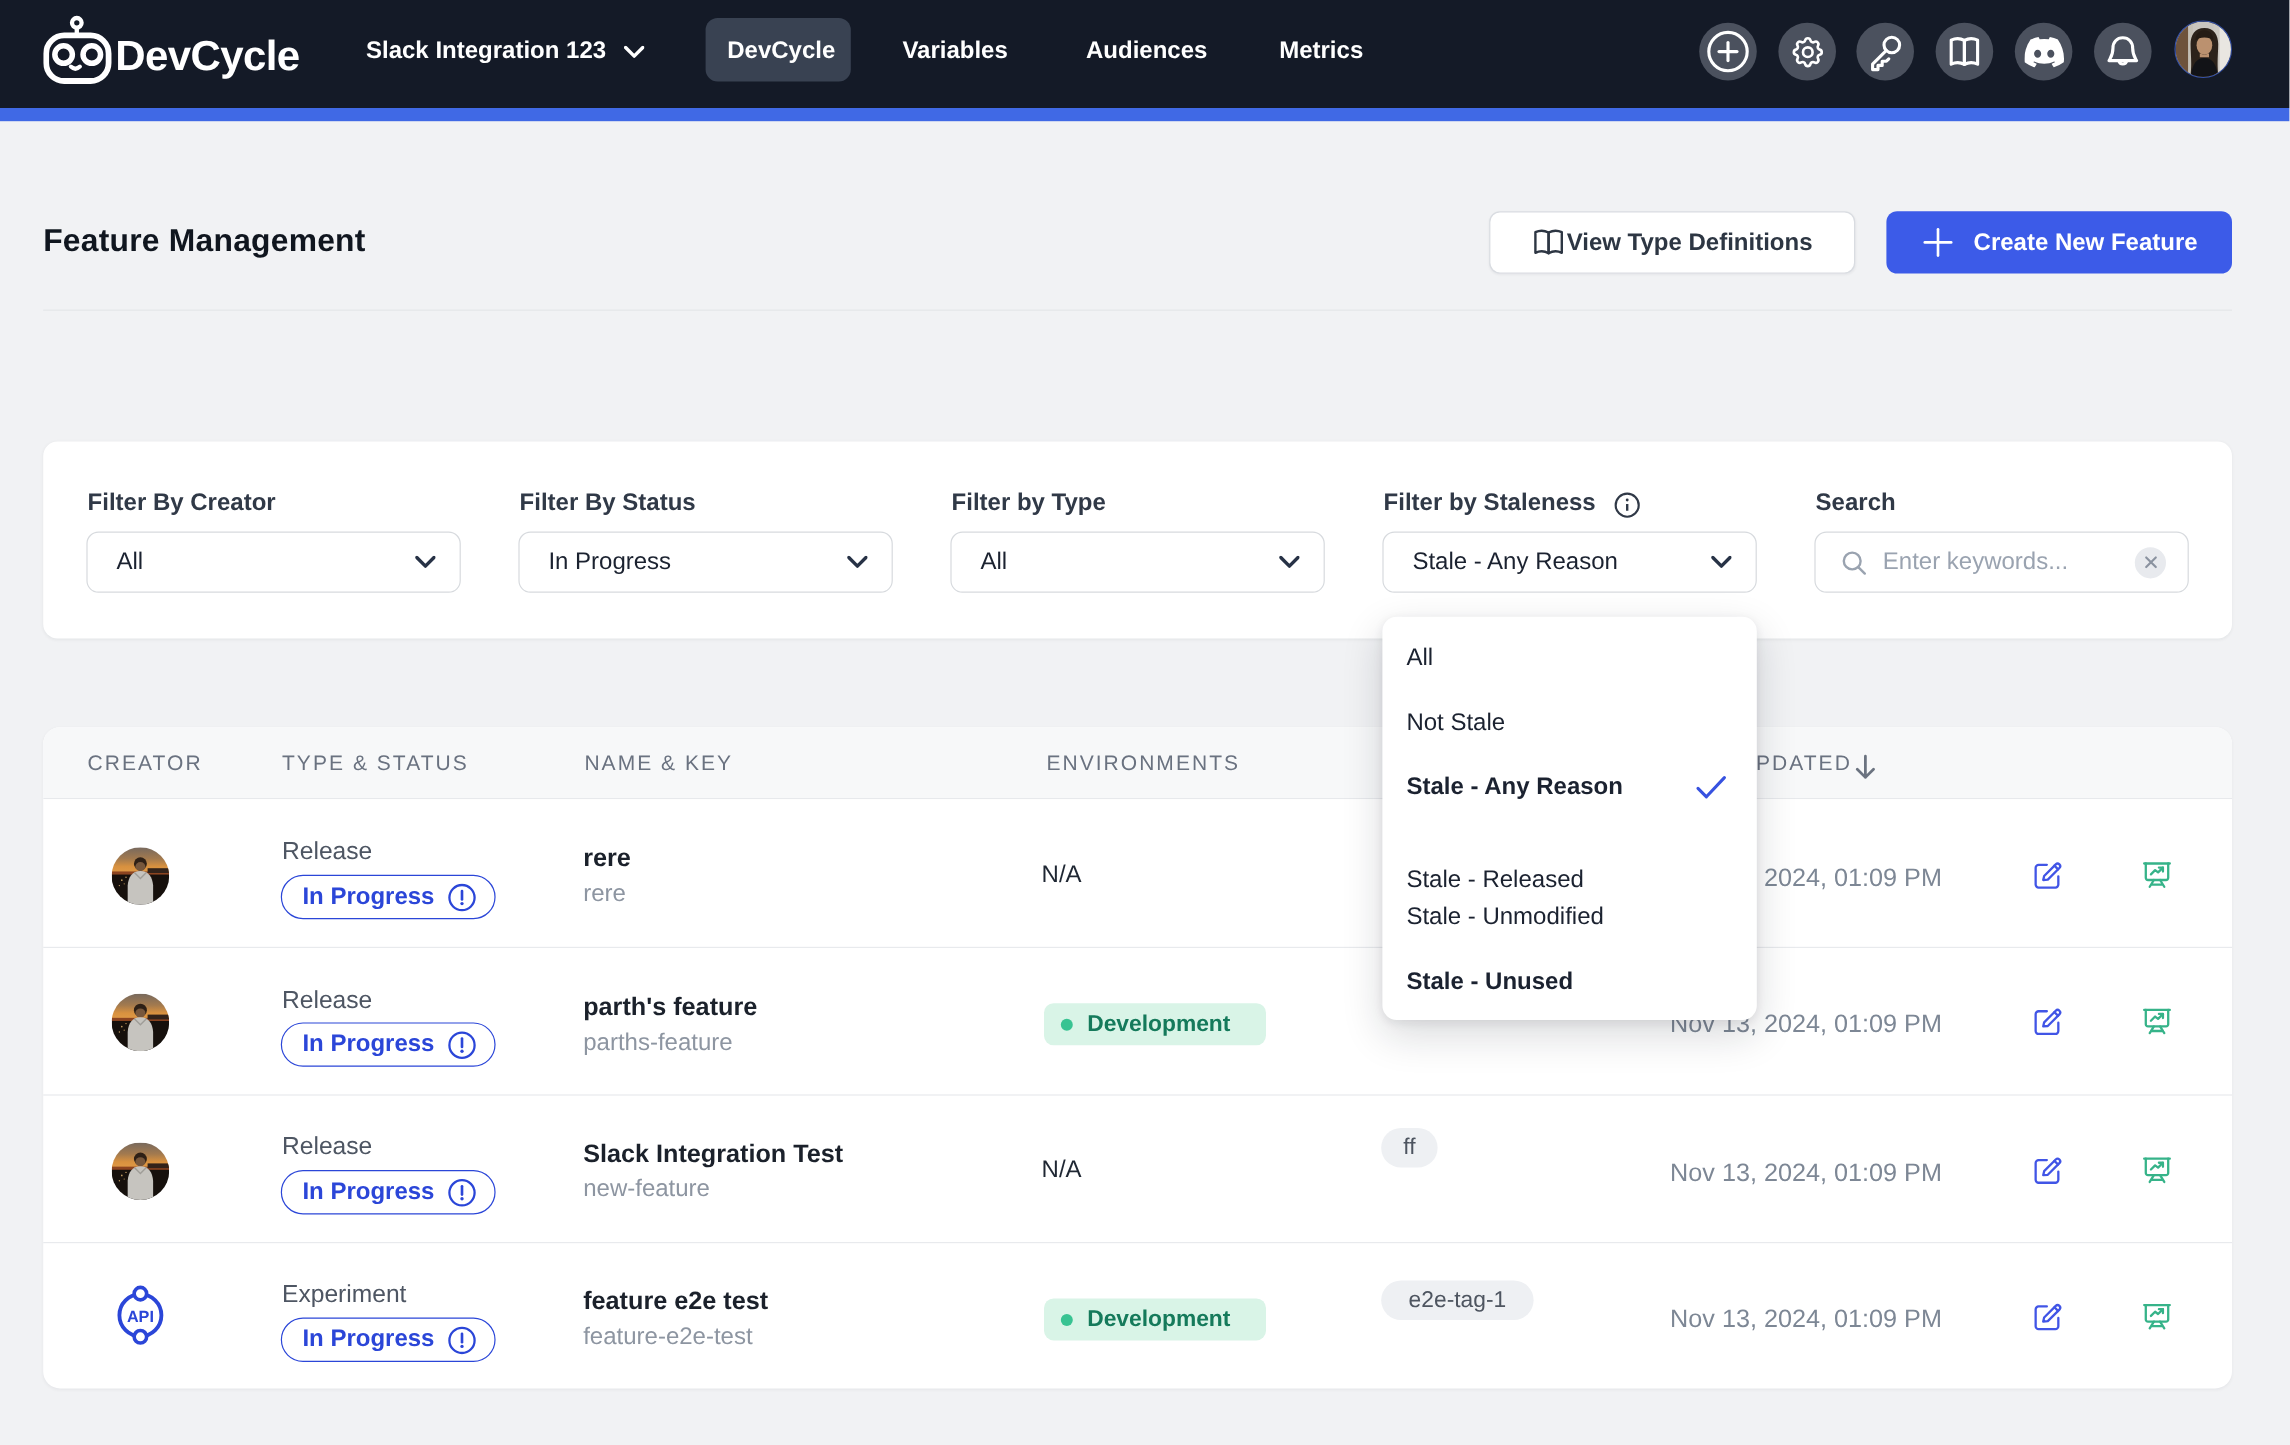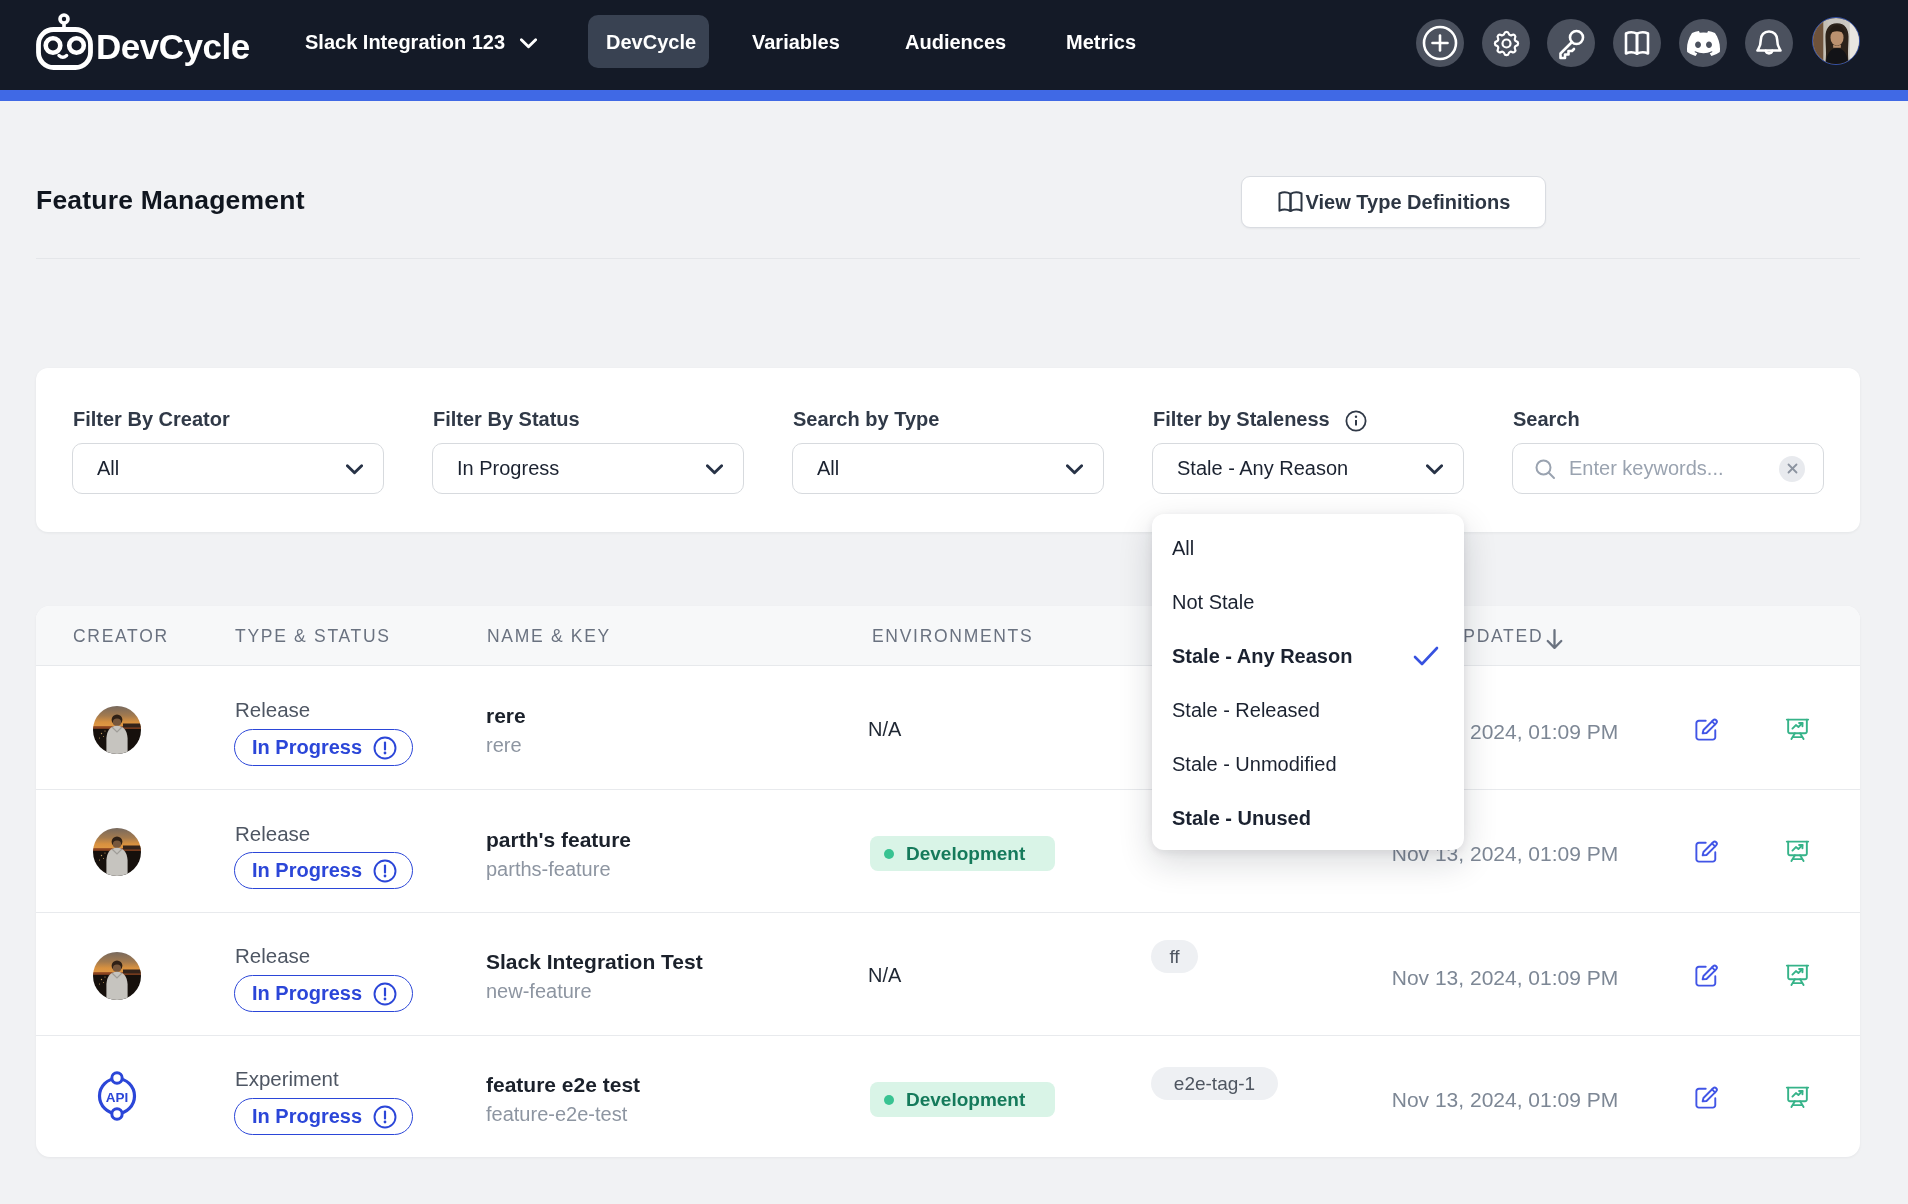--- a/index.html
+++ b/index.html
@@ -132,25 +132,32 @@
 
 <div id="h1">Feature Management</div>
 <div id="hdivider"></div>
 <div class="btn" id="btn-view">
       <svg width="27" height="24" viewBox="0 0 27 24" fill="none" stroke="#2d3643" stroke-width="2" stroke-linejoin="round">
         <path d="M2.5 3.5 C6 1.8 9.8 1.8 13.5 3.8 V21 C9.8 19 6 19 2.5 20.7 Z"></path>
         <path d="M24.5 3.5 C21 1.8 17.2 1.8 13.5 3.8 V21 C17.2 19 21 19 24.5 20.7 Z"></path>
       </svg>
       <span style="margin-left:2px">View Type Definitions</span>
     </div>
+<div class="btn" id="btn-create">
+      <svg width="28" height="28" viewBox="0 0 28 28" stroke="#fff" stroke-width="2.2" stroke-linecap="round">
+        <line x1="14" y1="3" x2="14" y2="25"></line>
+        <line x1="3" y1="14" x2="25" y2="14"></line>
+      </svg>
+      <span style="margin-left:16px">Create New Feature</span>
+    </div>
 
 <div id="filtercard"></div>
 <div class="flabel" style="left:73px">Filter By Creator</div>
 <div class="flabel" style="left:433px">Filter By Status</div>
-<div class="flabel" style="left:793px">Search by Type</div>
+<div class="flabel" style="left:793px">Filter by Type</div>
 <div class="flabel" style="left:1153px">Filter by Staleness</div>
 <div class="flabel" style="left:1513px">Search</div>
 <svg class="abs" style="left:1345px;top:410px" width="22" height="22" viewBox="0 0 22 22" fill="none" stroke="#303947">
       <circle cx="11" cy="11" r="9.6" stroke-width="1.8"></circle>
       <line x1="11" y1="10" x2="11" y2="15.6" stroke-width="2"></line>
       <circle cx="11" cy="6.7" r="1.2" fill="#303947" stroke="none"></circle>
     </svg>
 <div class="fselect" style="left:72px">All<span class="chev"><svg width="17" height="11" viewBox="0 0 15 10" color="#273246">
           <use href="#chev"></use>
         </svg></span></div>
@@ -358,19 +365,19 @@
         <path d="M2.5 3.2 H21.5"></path>
         <path d="M3.7 3.2 V13.8 A1.6 1.6 0 0 0 5.3 15.4 H18.7 A1.6 1.6 0 0 0 20.3 13.8 V3.2"></path>
         <path d="M7.5 11.2 L10.6 8.1 L12.8 9.8 L16.4 6.2"></path>
         <path d="M13.4 6.2 H16.4 V9.2"></path>
         <path d="M9.7 15.4 L6.6 20.4 M14.3 15.4 L17.4 20.4 M7.6 18.8 H16.4"></path>
       </svg></div>
 <div id="ddpanel"></div>
 <div class="dditem" style="top:537px;font-weight:normal">All</div>
 <div class="dditem" style="top:591px;font-weight:normal">Not Stale</div>
 <div class="dditem" style="top:645px;font-weight:bold">Stale - Any Reason</div>
-<div class="dditem" style="top:699px;font-weight:normal">Stale - Released</div>
+<div class="dditem" style="top:722px;font-weight:normal">Stale - Released</div>
 <div class="dditem" style="top:753px;font-weight:normal">Stale - Unmodified</div>
 <div class="dditem" style="top:807px;font-weight:bold">Stale - Unused</div>
 <svg class="abs" style="left:1412px;top:645px;z-index:31" width="28" height="22" viewBox="0 0 28 22" fill="none" stroke="#3752e0" stroke-width="2.6" stroke-linecap="round" stroke-linejoin="round">
       <path d="M3 12 L10 19 L25 3"></path>
     </svg>
 </div>
 
 </body></html>

